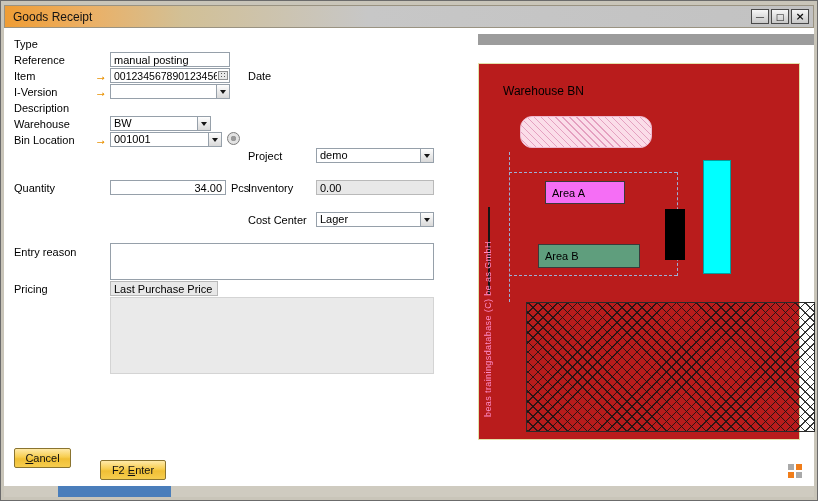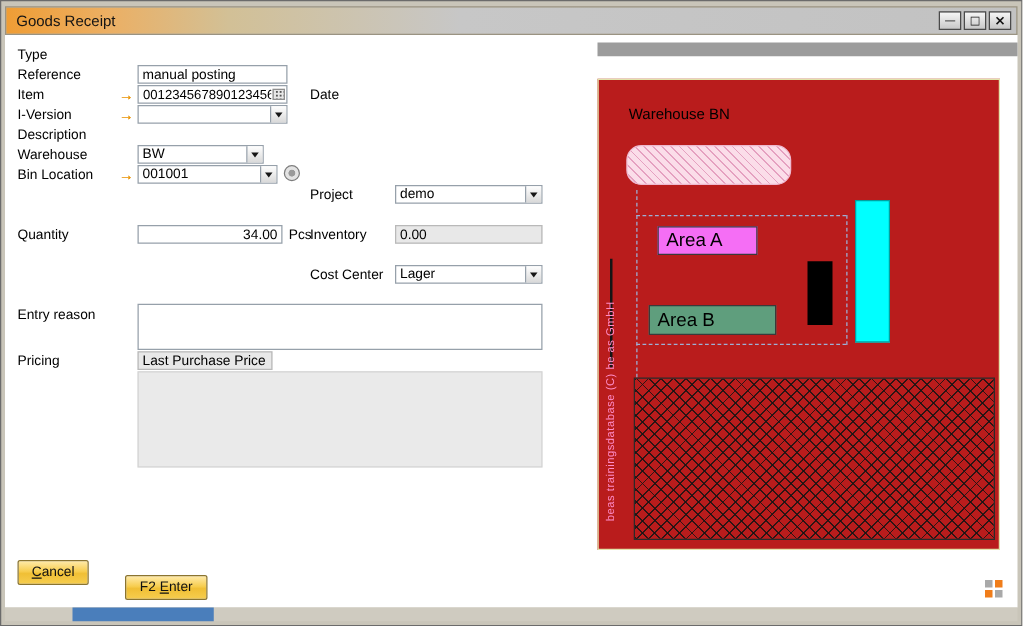--- a/index.html
+++ b/index.html
@@ -49,21 +49,21 @@
            background:radial-gradient(circle at 50% 50%, #9a9a9a 0 2.5px, #e3e3e3 3px); }
   .btn { position:absolute; height:20px; font:11px "Liberation Sans",sans-serif; color:#111;
          background:linear-gradient(#ffeaa8,#f7cd4f 45%,#f0bf35 55%,#f6cd4e);
          border:1px solid #8a7430; border-radius:2px; cursor:default; }
   .u { text-decoration:underline; }
   .graybar { position:absolute; left:474px; top:6px; width:336px; height:11px; background:#9c9c9c; }
   
   .map { position:absolute; left:474px; top:35px; width:322px; height:377px;
          background:#b91c1c; border:1px solid #e2e2aa; }
   .map-title { position:absolute; left:24px; top:20px; font-size:12px; color:#000; }
-  .zone { position:absolute; font-size:15px; color:#000; }
+  .zone { position:absolute; font-size:11px; color:#000;margin-left:19px; }
   .pink { left:22px; top:52px; width:132px; height:32px; border-radius:12px;
           background-color:#fbdde9; border:1px solid #eeb9cf;
           background-image:repeating-linear-gradient(45deg, rgba(214,120,165,.6) 0 1px, transparent 1px 5px); }
   .aA { left:47px; top:117px; width:80px; height:23px; background:#f56ef5;
         border:1px solid #3a3a3a; display:flex; align-items:center; padding-left:6px; }
   .aB { left:40px; top:180px; width:102px; height:24px; background:#5f9e7d;
         border:1px solid #3a3a3a; display:flex; align-items:center; padding-left:6px; }
   .blk { left:167px; top:145px; width:20px; height:51px; background:#000; }
   .cyn { left:205px; top:96px; width:28px; height:114px; background:#00ffff; border:1px solid #00a0a0; }
   .xh  { left:28px; top:238px; width:289px; height:130px; border:1px solid #2a2a2a;

